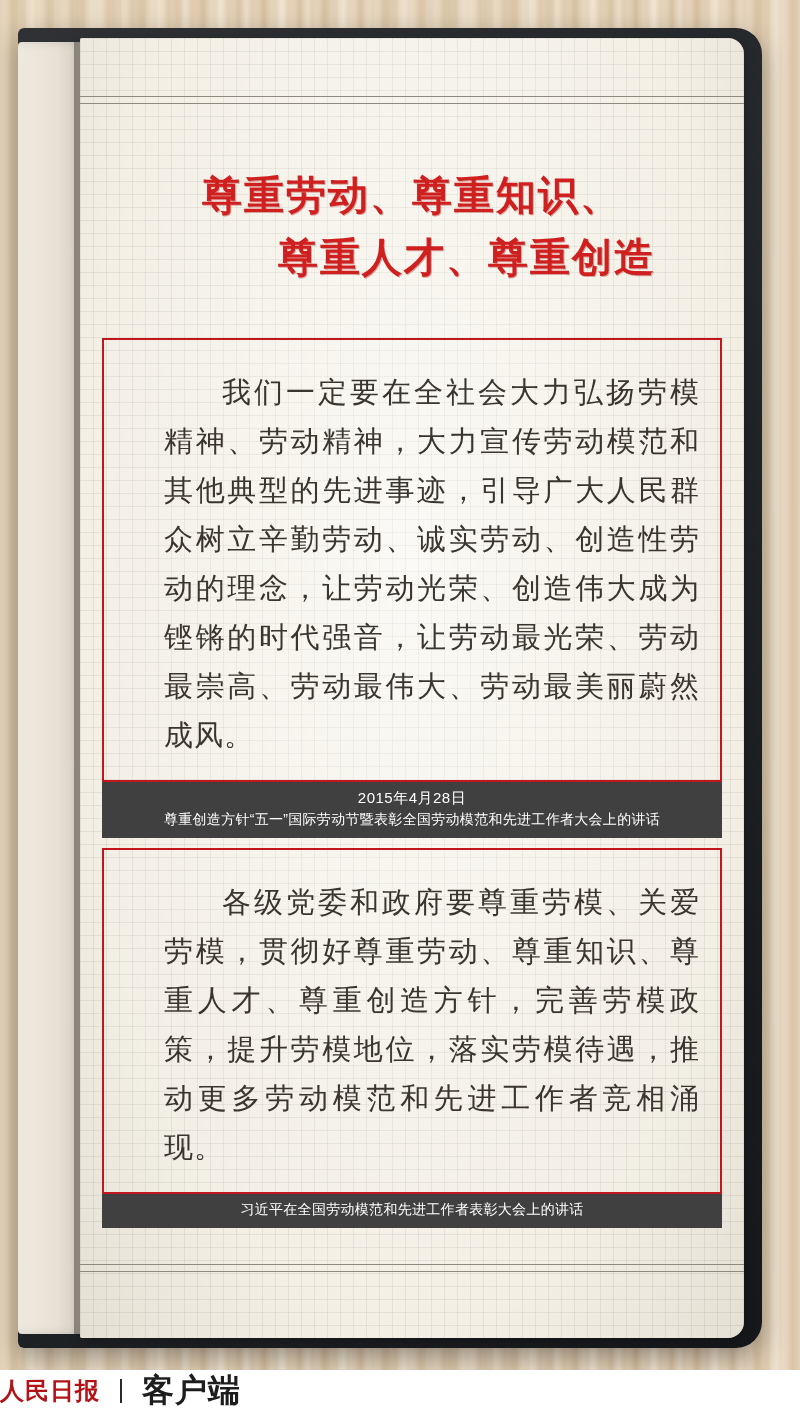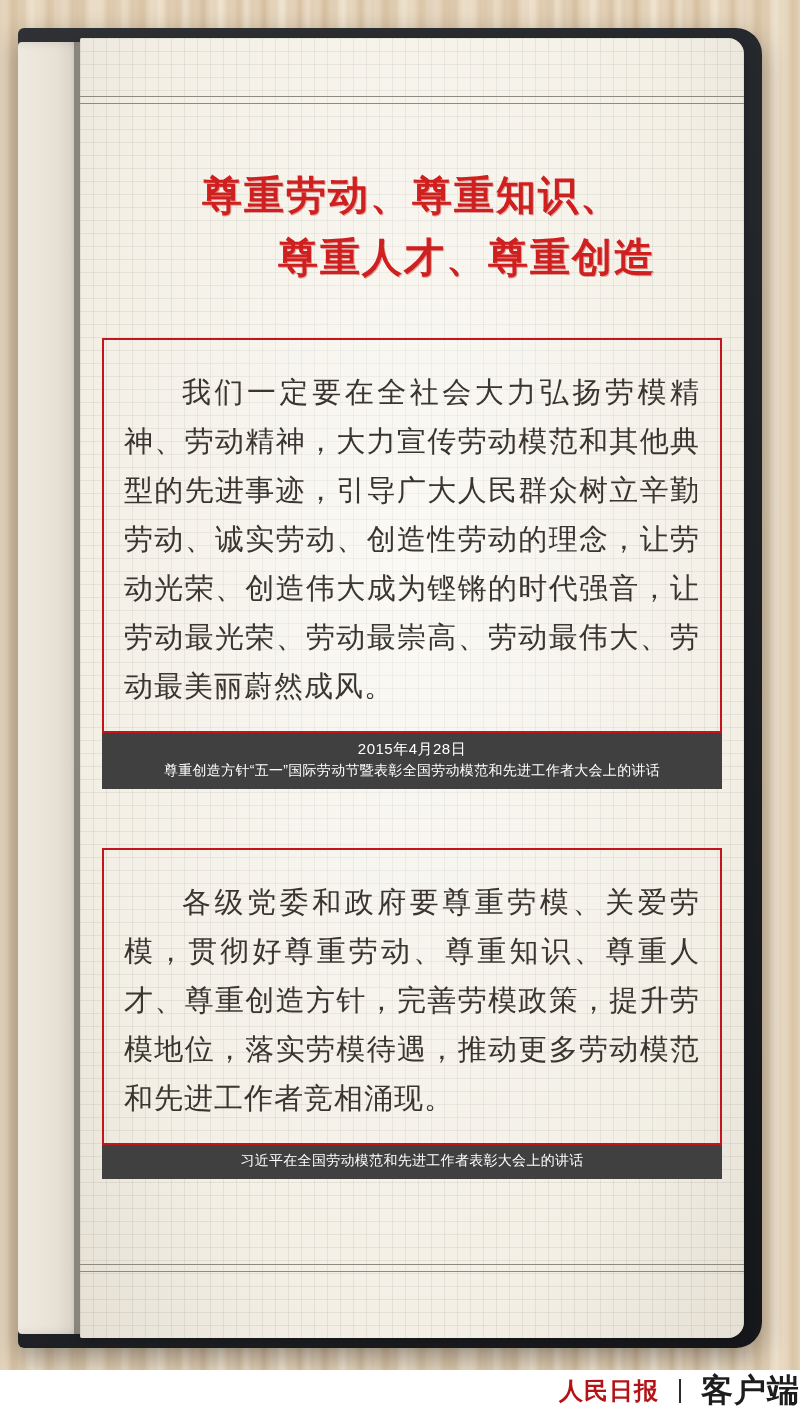--- a/index.html
+++ b/index.html
@@ -180,20 +180,21 @@
     background: rgba(255,255,255,0.06);
   }
   .quote-text {
     font-family: "DejaVu Serif", serif;
     font-size: 29px;
     line-height: 49px;
     color: #3a352f;
     text-align: justify;
     text-indent: 58px;
     letter-spacing: 1px;
+    margin-left: 40px;
   }
 
   .caption {
     background: #404040;
     color: #ffffff;
     text-align: center;
     padding: 5px 10px 8px 10px;
     box-sizing: border-box;
   }
   .caption .date {
@@ -210,21 +211,21 @@
 
   
   .footer {
     position: absolute;
     left: 0;
     right: 0;
     bottom: 10px;
     height: 42px;
     display: flex;
     align-items: center;
-    justify-content: flex-end;
+    justify-content: flex-start;
     gap: 20px;
     background: #ffffff;
     margin-top: 10px;
   }
   .footer .rmrb {
     font-family: "DejaVu Serif", serif;
     font-weight: bold;
     font-size: 24px;
     color: #b31217;
     letter-spacing: 1px;

